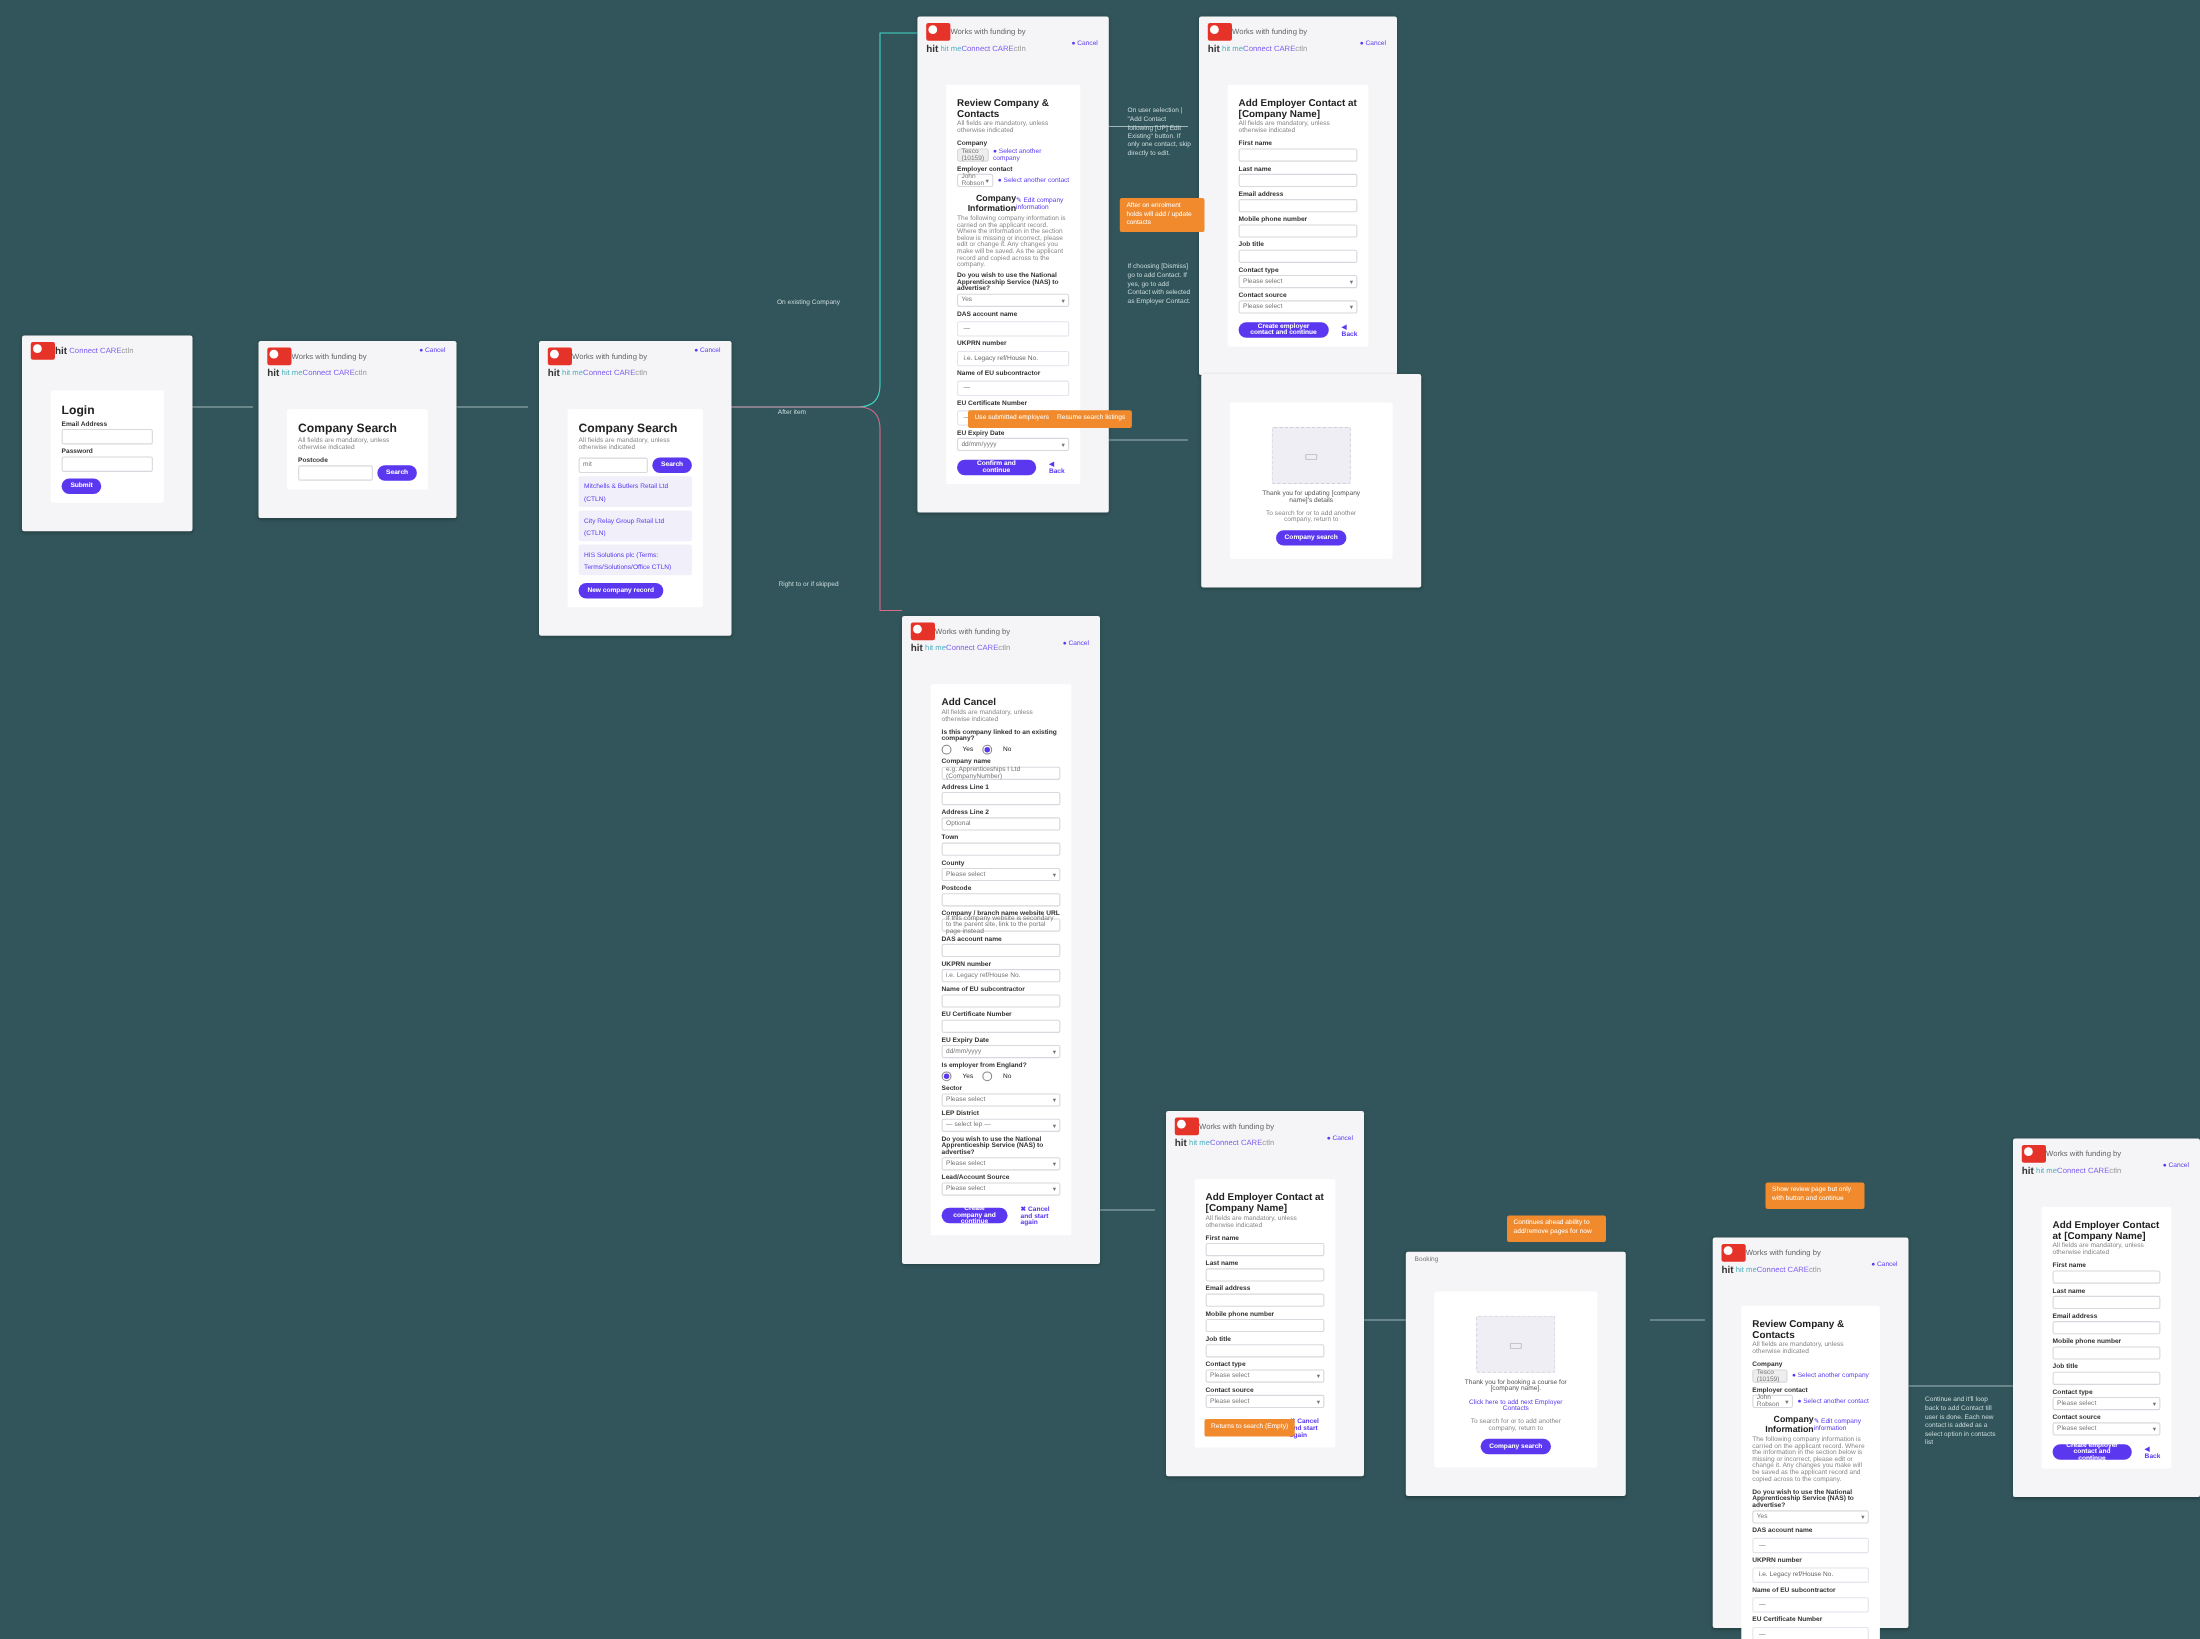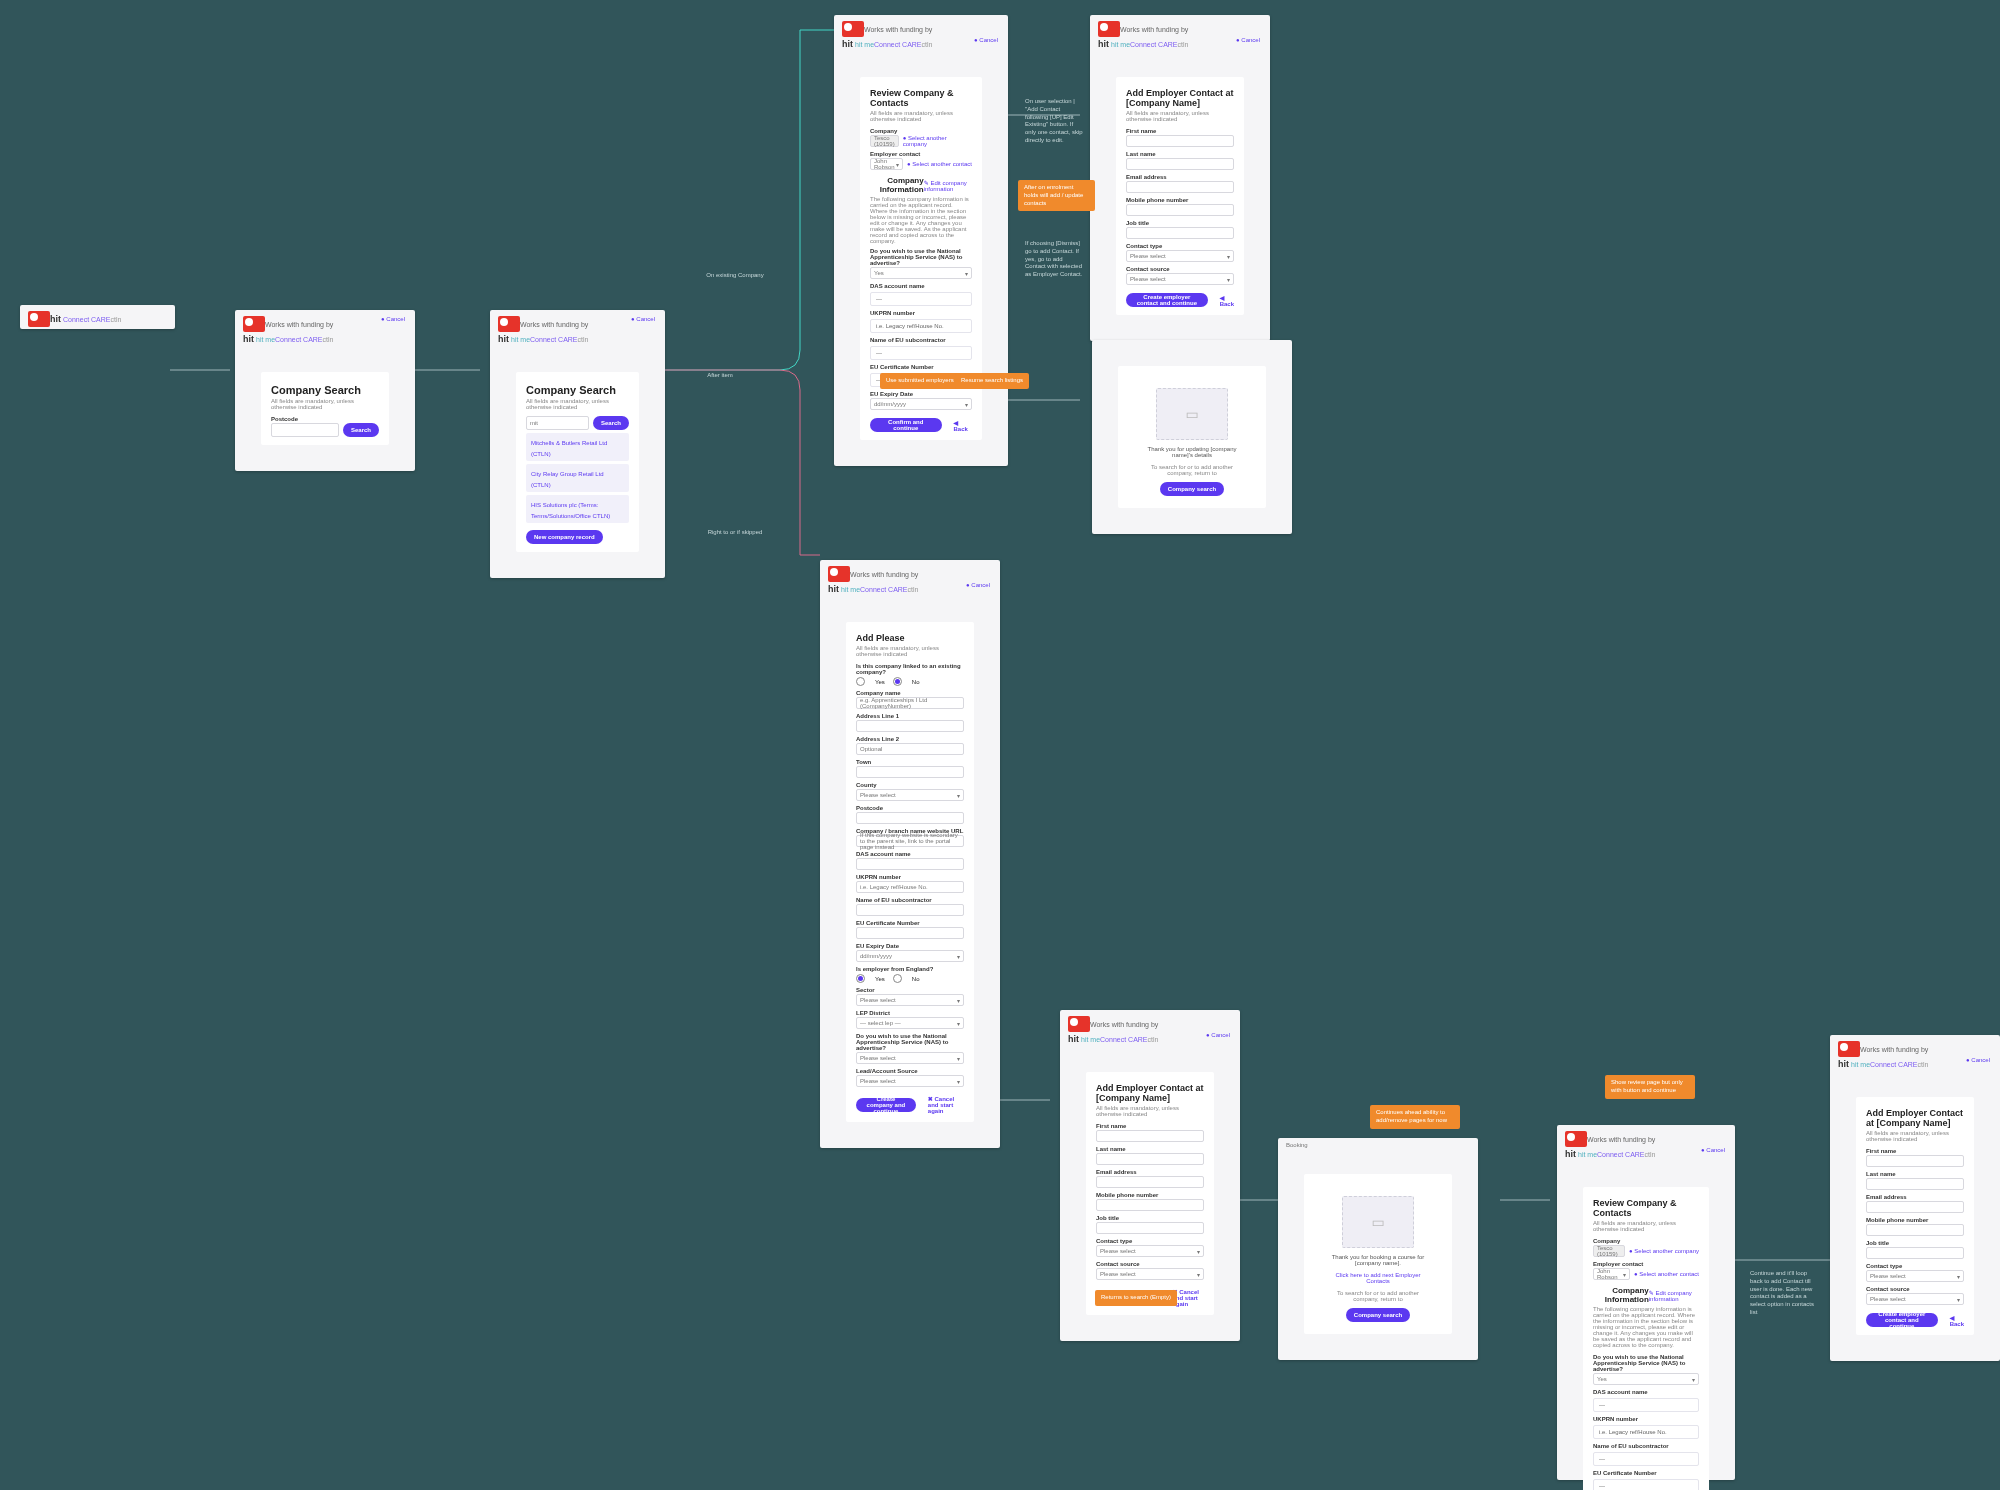--- a/index.html
+++ b/index.html
@@ -72,20 +72,29 @@
   <div class="arrowlabel" style="left:940px;top:405px">Get Loading</div>
   <div class="arrowlabel" style="left:945px;top:1140px">to any step then</div>
 
   <div class="frame" style="left:20px;top:305px;width:155px;">
     <div class="logo-row">
       <span class="logo-a"></span>
       <span class="brand1">hit</span>
       <span class="brand3">Connect CARE</span>
       <span class="brand4">ctln</span>
     </div>
+    <div class="pane">
+      <h3 class="title">Login</h3>
+      <span class="lbl">Email Address</span>
+      <div class="field big"></div>
+      <span class="lbl">Password</span>
+      <div class="field big"></div>
+      <div style="height:6px"></div>
+      <span class="btn btn-primary">Submit</span>
+    </div>
   </div>
 
   <div class="frame" style="left:235px;top:310px;width:180px;">
     <span class="link-top">● Cancel</span>
     <div class="logo-row">
         <span class="logo-a"></span>
         <span class="logo-txt">Works with funding by</span>
       </div>
     <div class="logo-row" style="padding-top:0">
         <span class="brand1">hit</span>
@@ -239,21 +248,21 @@
         <span class="logo-a"></span>
         <span class="logo-txt">Works with funding by</span>
       </div>
     <div class="logo-row" style="padding-top:0">
         <span class="brand1">hit</span>
         <span class="brand2">hit me</span>
         <span class="brand3">Connect CARE</span>
         <span class="brand4">ctln</span>
       </div>
     <div class="pane">
-      <h3 class="title-sm">Add Please</h3>
+      <h3 class="title-sm">Add Cancel</h3>
       <p class="sub">All fields are mandatory, unless otherwise indicated</p>
       <span class="lbl">Is this company linked to an existing company?</span>
       <div class="radio-row">
         <span class="radio"></span>
           <span>Yes</span>
         <span class="radio on"></span>
           <span>No</span>
       </div>
       <span class="lbl">Company name</span>
         <div class="field">e.g. Apprenticeships I Ltd (CompanyNumber)</div>

